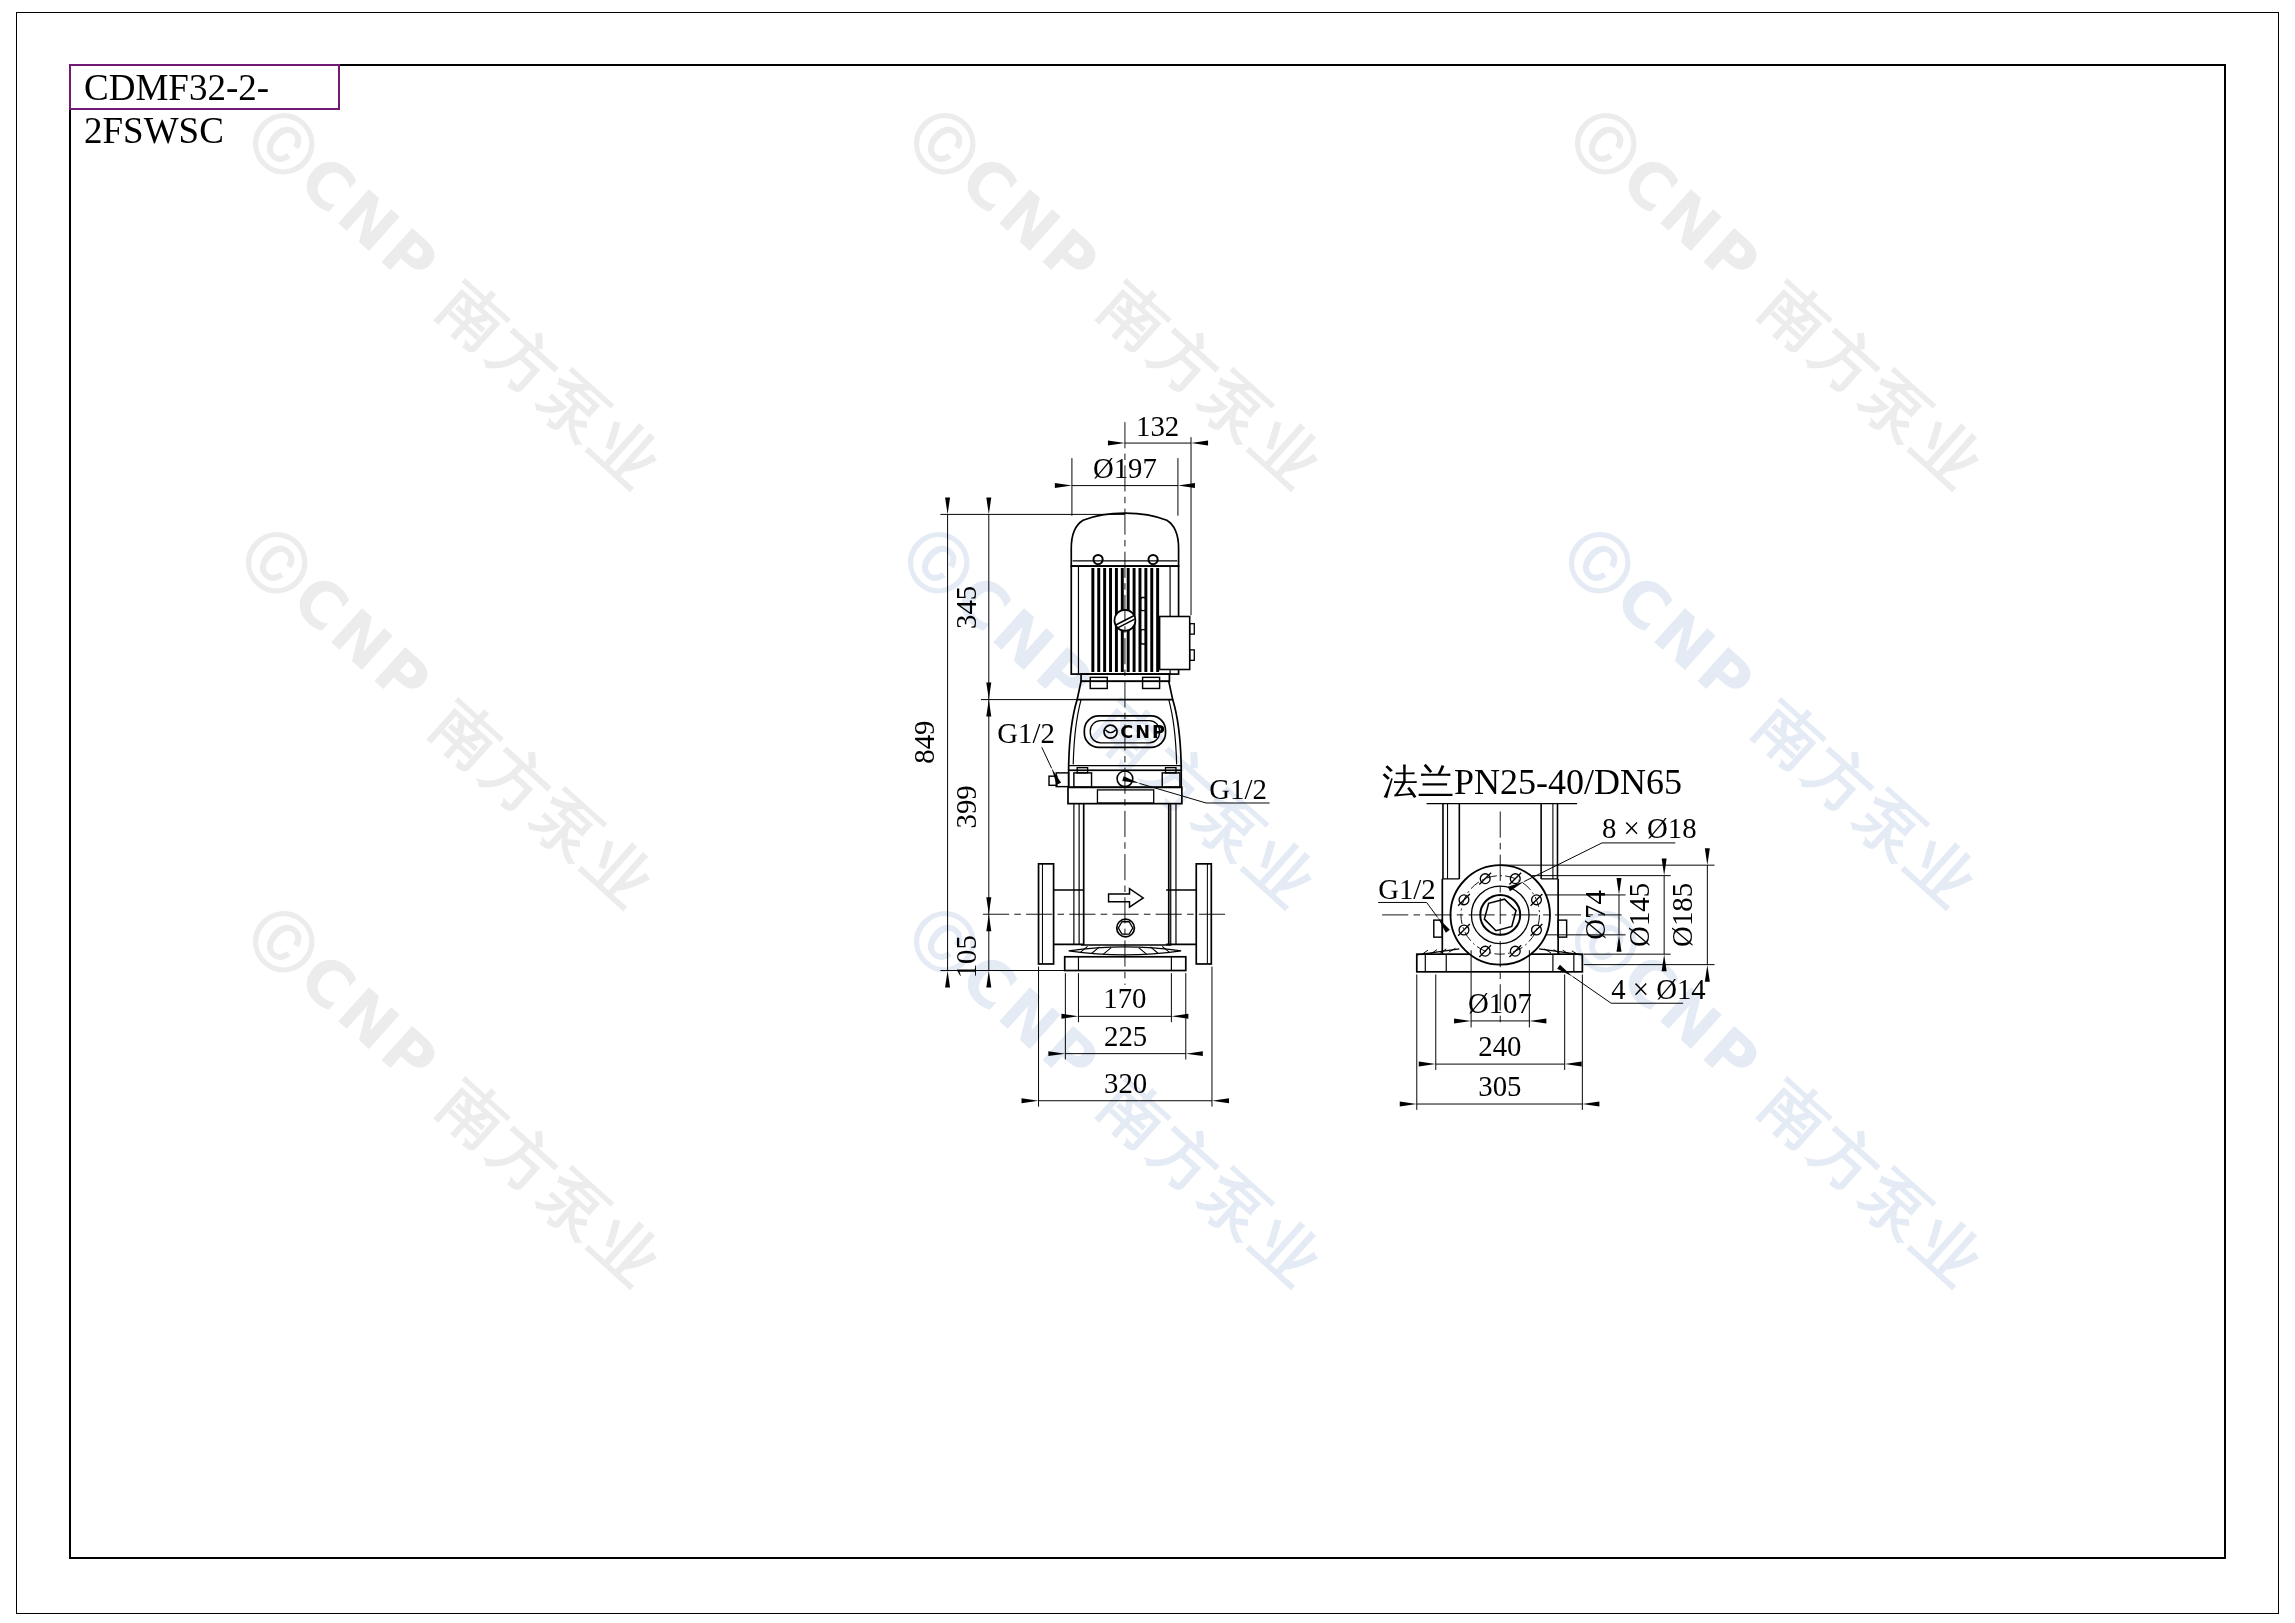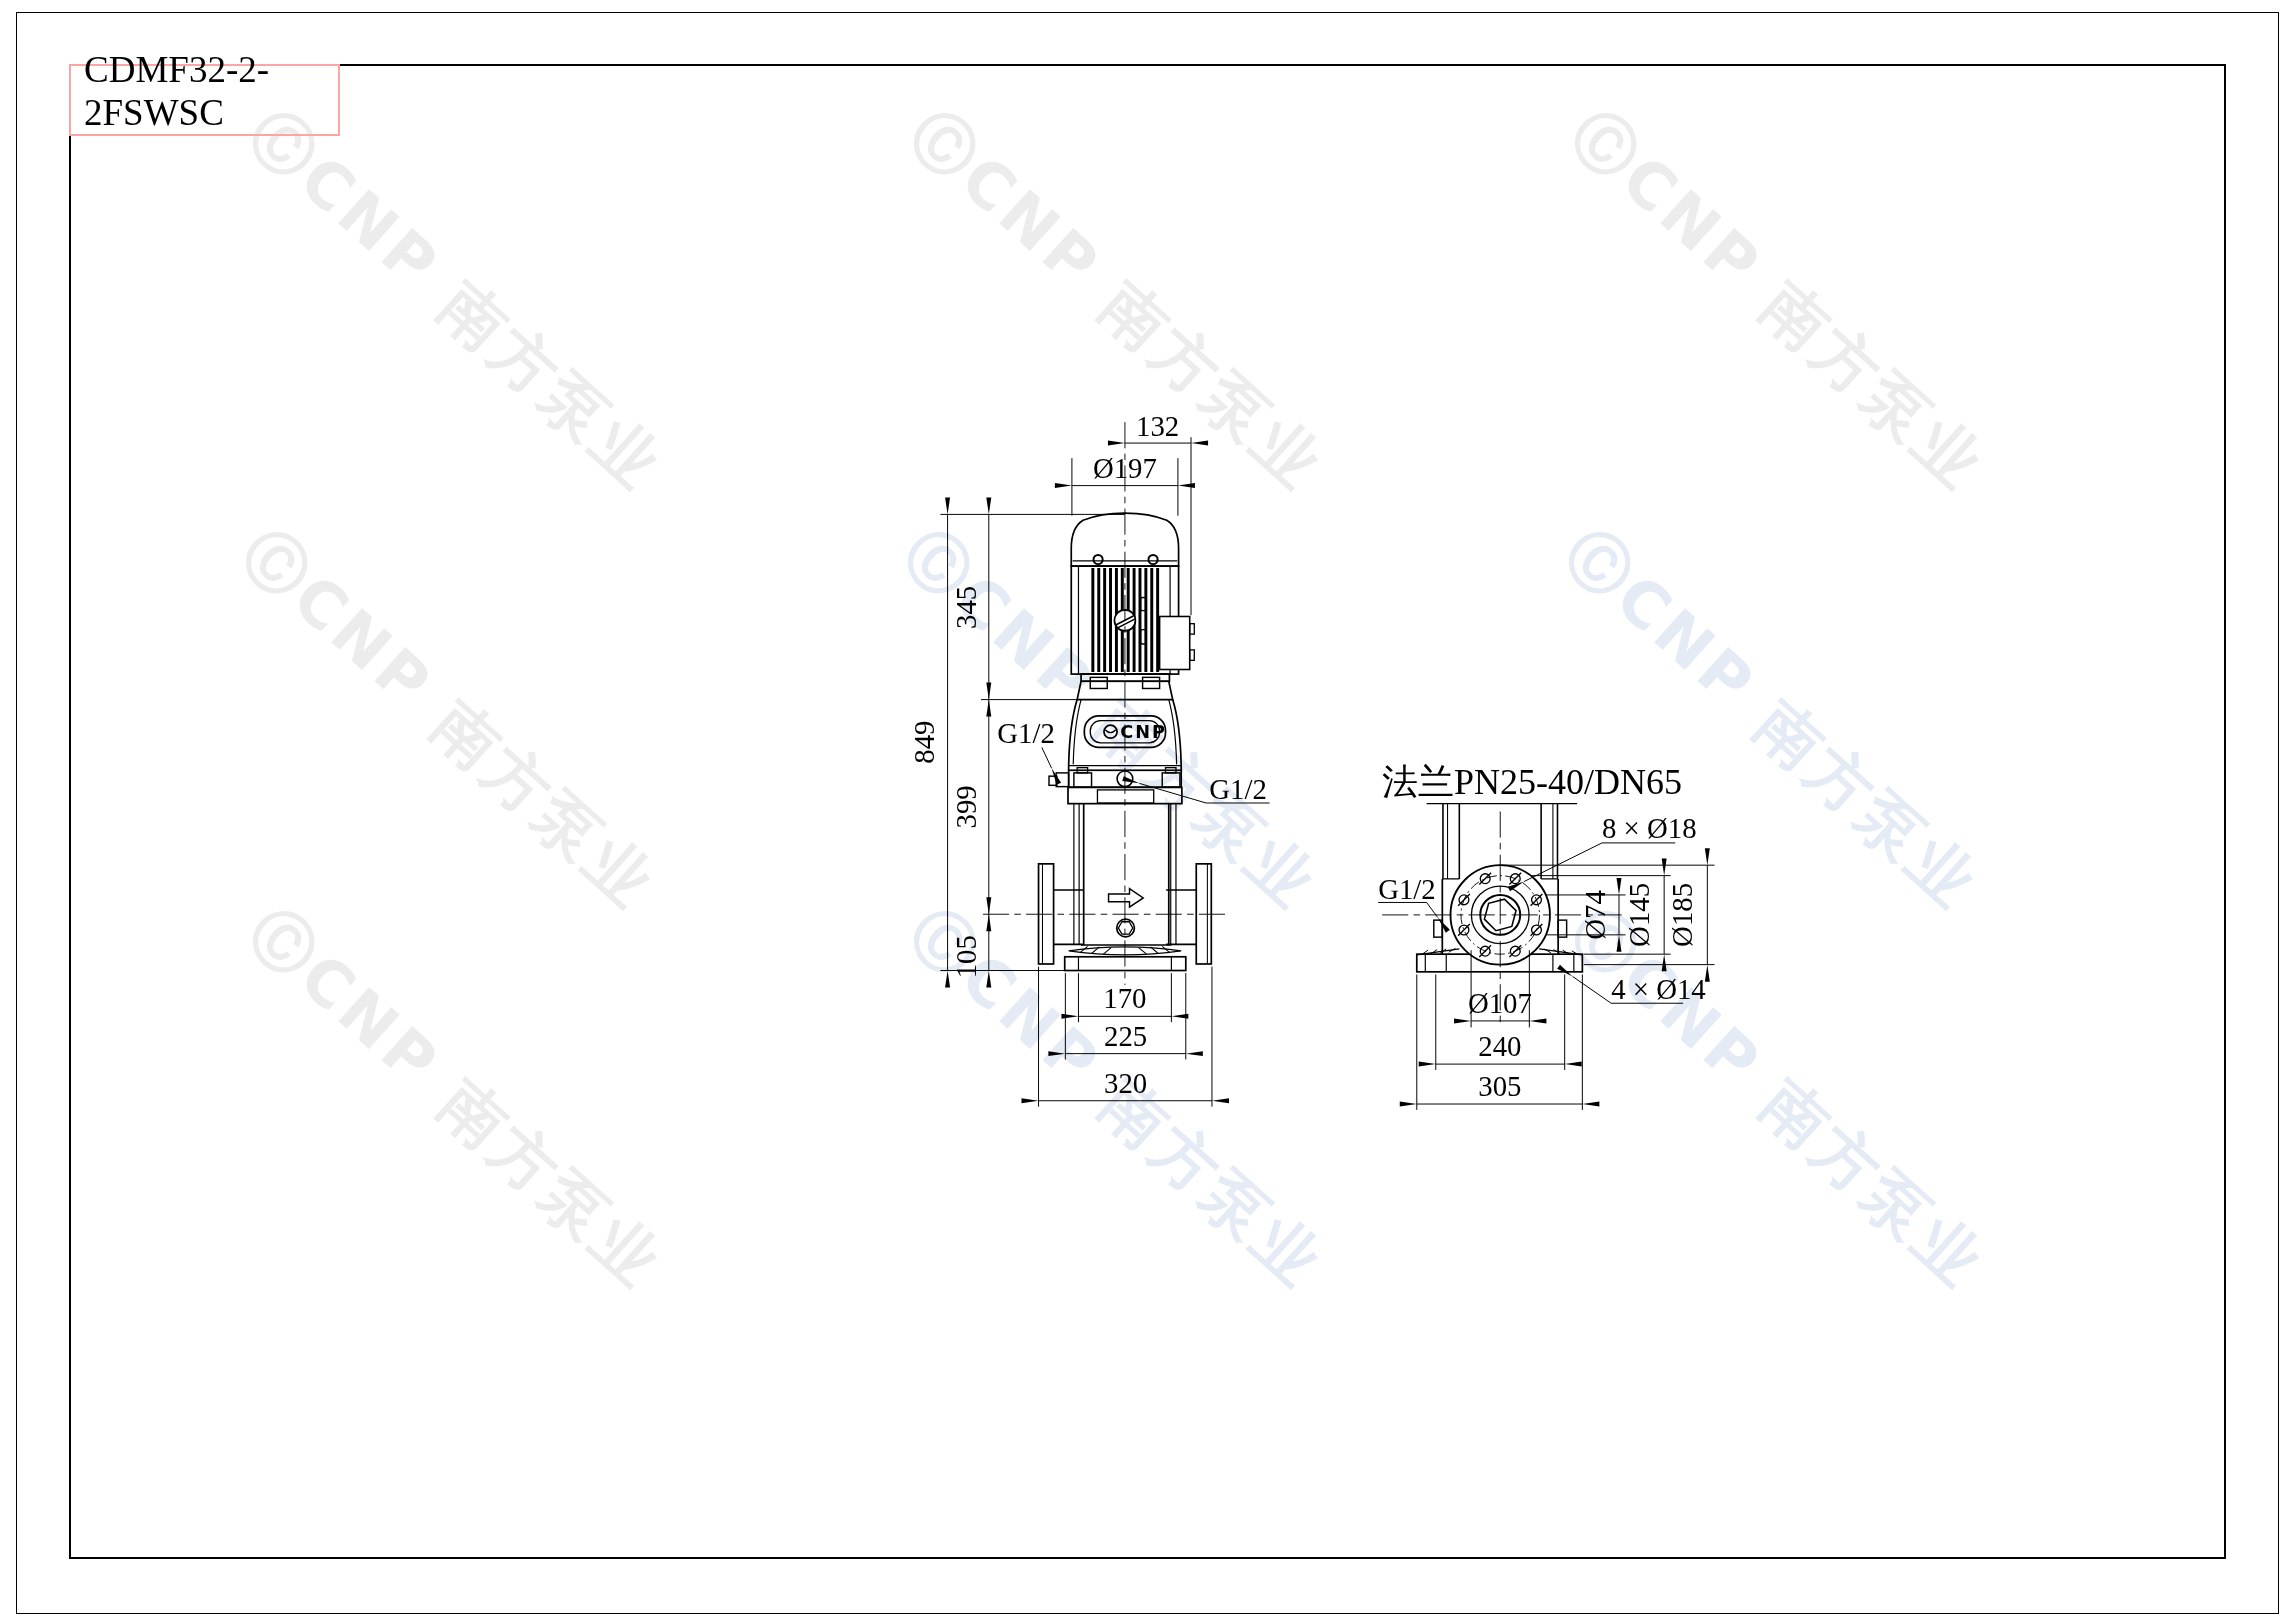--- a/index.html
+++ b/index.html
@@ -5,22 +5,22 @@
   html,body{margin:0;padding:0;background:#fff;}
   .sheet{position:relative;width:2295px;height:1623px;background:#ffffff;overflow:hidden;
          font-family:"Liberation Serif","DejaVu Serif",serif;}
   .wm{position:absolute;z-index:0;white-space:nowrap;font-family:"DejaVu Sans","Liberation Sans",sans-serif;
       font-weight:bold;font-size:63px;letter-spacing:5.2px;transform:rotate(42deg);transform-origin:left top;
       user-select:none;}
   .outer-border{position:absolute;left:16.4px;top:11.8px;width:2263px;height:1602px;
       border:1.3px solid #000;box-sizing:border-box;z-index:1;}
   .inner-frame{position:absolute;left:69px;top:64px;width:2157px;height:1495px;
       border:2px solid #000;box-sizing:border-box;z-index:1;}
-  .title-box{position:absolute;left:69px;top:64px;width:271px;height:72px;border:2px solid #fca5a5;
-      box-sizing:border-box;display:flex;align-items:flex-end;padding-left:13px;z-index:3;background:transparent;}
+  .title-box{position:absolute;left:69px;top:64px;width:271px;height:46px;border:2px solid #701a75;
+      box-sizing:border-box;display:flex;align-items:flex-start;padding-left:13px;z-index:3;background:transparent;}
   .title-box span{font-size:37px;letter-spacing:0px;color:#000;}
   svg.drawing{position:absolute;left:0;top:0;z-index:2;}
   svg .ln{stroke:#000;fill:none;}
   svg text{fill:#000;font-family:"Liberation Serif","DejaVu Serif",serif;}
   .dimtxt{font-size:44px;}
   .sectitle{font-size:55px;}
   .platetxt{font-size:27px;font-weight:bold;letter-spacing:3px;font-family:"DejaVu Sans",sans-serif;}
 </style>
 </head>
 <body>

